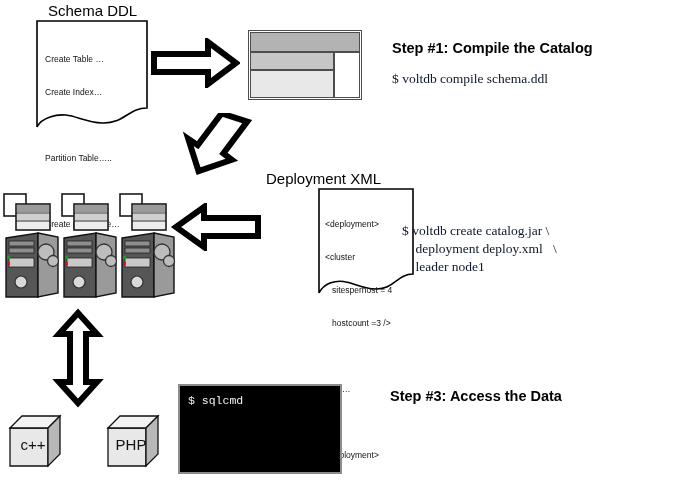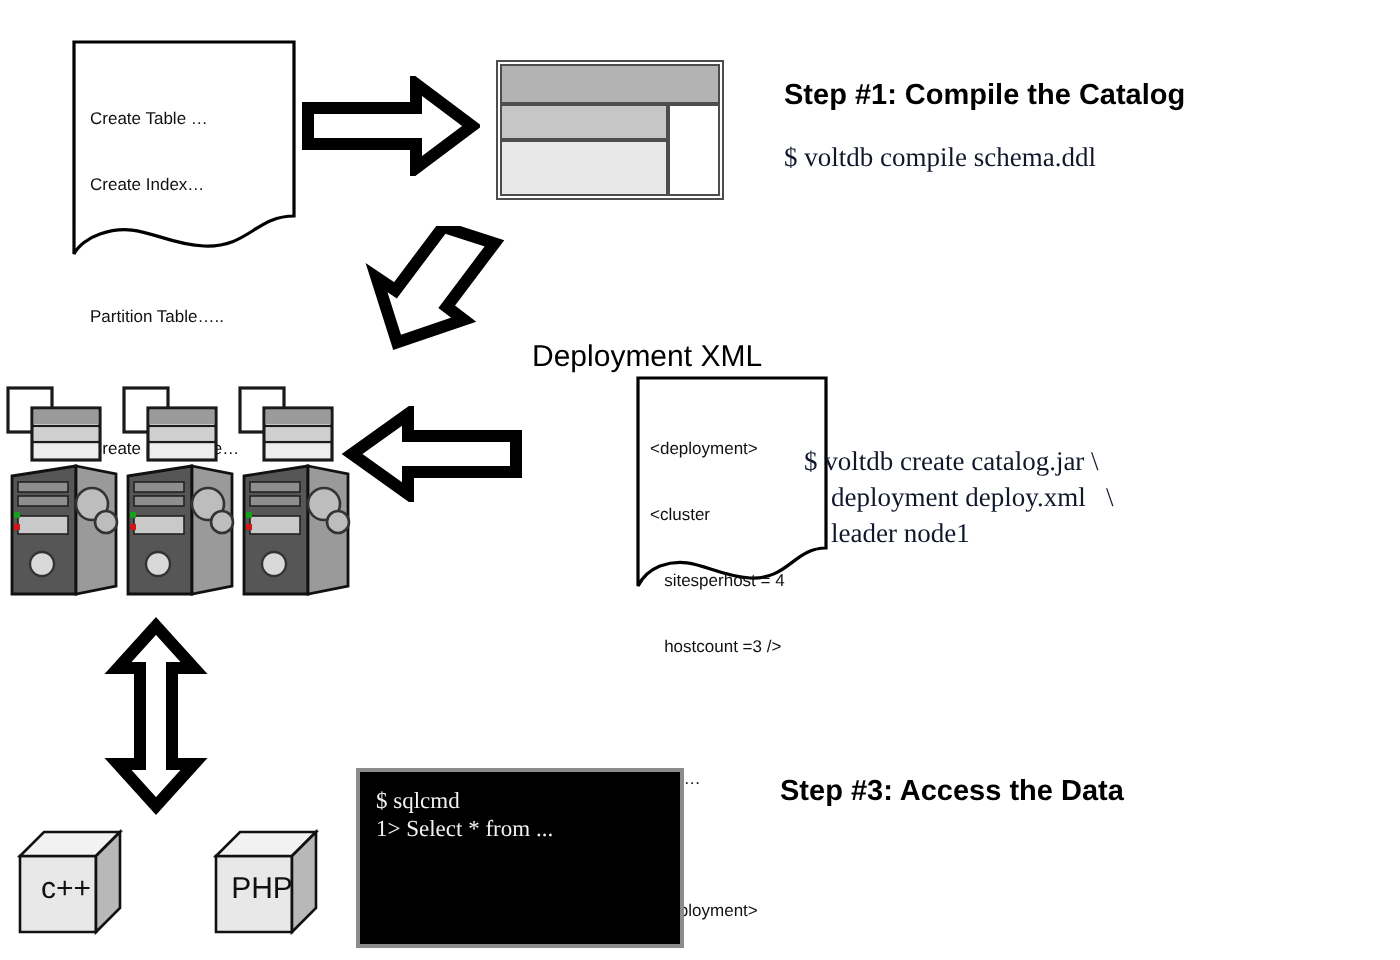--- a/index.html
+++ b/index.html
@@ -48,39 +48,40 @@
   .catalog .r2{position:absolute;background:#c6c6c6;border:1px solid #4d4d4d;box-sizing:border-box;}
   .catalog .r3{position:absolute;background:#e8e8e8;border:1px solid #4d4d4d;box-sizing:border-box;}
   .catalog .rcol{position:absolute;background:#ffffff;border:1px solid #4d4d4d;box-sizing:border-box;}
 
   
   .terminal{
     position:absolute;background:#000;
     border:2px solid #8c8c8c;box-sizing:border-box;
   }
   .terminal .tline{
-    font-family:Liberation Serif, serif;
+    font-family:Liberation Mono, monospace;
     font-size:11.5px;line-height:14px;color:#f2f2f2;white-space:pre;
   }
   .terminal .tbody{padding:8px 0 0 8px;}
 
   
   .cube{position:absolute;}
   .cube .lbl{
     position:absolute;left:3px;top:24px;width:44px;
     font-size:15px;color:#111;text-align:center;white-space:nowrap;
   }
   
   .server{position:absolute;}
 </style>
 </head>
 <body>
 
 <div class="stage">
 
+  <div class="abs doc-title" style="left:48px;top:2px;">Schema DDL</div>
 
   <div class="paper" style="left:36px;top:20px;width:130px;height:110px;">
     <svg width="112" height="110" viewBox="0 0 112 110" aria-hidden="true">
       <path d="M1,1 L111,1 L111,88 C92,88 88,104 66,103 C44,102 34,90 14,97 C8,99 3,103 1,107 Z" fill="#ffffff" stroke="#000000" stroke-width="1.6"></path>
     </svg>
     <div class="lines" style="left:9px;top:12px;">
       <div>Create Table …</div>
       <div>Create Index…</div>
       <div>&nbsp;</div>
       <div>Partition Table…..</div>
@@ -230,19 +231,18 @@
       <polygon points="2,16 40,16 40,54 2,54" fill="#e8e8e8" stroke="#111" stroke-width="1.3"></polygon>
       <polygon points="2,16 14,4 52,4 40,16" fill="#f2f2f2" stroke="#111" stroke-width="1.3"></polygon>
       <polygon points="40,16 52,4 52,42 40,54" fill="#b8b8b8" stroke="#111" stroke-width="1.3"></polygon>
     </svg>
     <div class="lbl">PHP</div>
   </div>
 
   <div class="terminal" style="left:178px;top:384px;width:164px;height:90px;">
     <div class="tbody">
       <div class="tline">$ sqlcmd</div>
-      <div class="tline">1&gt; Select * from ...</div>
     </div>
   </div>
 
   <div class="abs step-head" style="left:390px;top:388px;">Step #3: Access the Data</div>
 
 </div>
 
 </body></html>

